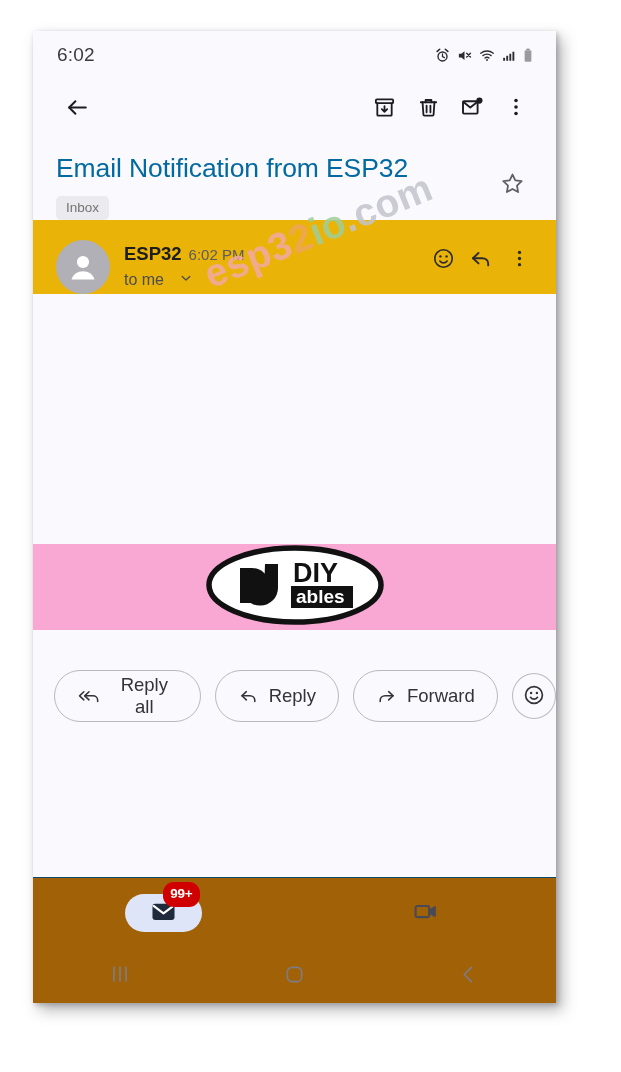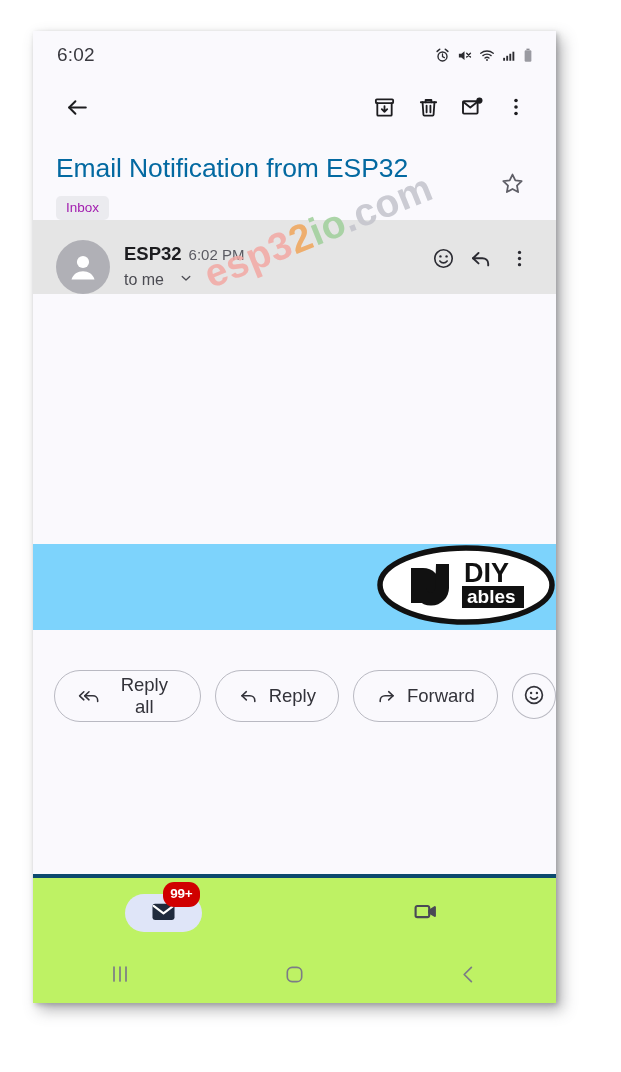--- a/index.html
+++ b/index.html
@@ -80,37 +80,37 @@
     color: #0369a1;
     font-weight: 400;
     letter-spacing: -0.1px;
   }
   .chip {
     display: inline-block;
     margin-top: 11px;
     padding: 4px 10px 5px;
     border-radius: 5px;
     background: #ebebef;
-    color: #a21caf;
+    color: #737373;
     font-size: 13.5px;
     line-height: 15px;
   }
   .star-btn {
     width: 44px; height: 44px;
     margin-top: 12px;
     display: flex; align-items: center; justify-content: center;
     border: none; background: transparent; cursor: pointer;
   }
 
   
   .sender-row {
     display: flex;
     align-items: flex-start;
     padding: 20px 18px 0 23px;
-    background: #e5e5e5;
+    background: #eab308;
   }
   .avatar {
     width: 54px; height: 54px;
     border-radius: 50%;
     background: #b0b0b6;
     flex: none;
     display: flex; align-items: center; justify-content: center;
   }
   .sender-info {
     flex: 1;
@@ -180,23 +180,23 @@
     opacity: .85;
   }
   .wm1 { color: #f2a9a4; }
   .wm2 { color: #f0a55a; }
   .wm3 { color: #9fcf9a; }
   .wm4 { color: #c3c4cc; }
 
   
   .logo-wrap {
     display: flex;
-    justify-content: flex-end;
+    justify-content: center;
     margin-top: 218px;
-    background: #7dd3fc;
+    background: #f9a8d4;
   }
 
   
   .actions {
     display: flex;
     align-items: center;
     gap: 14px;
     padding: 40px 0 0 21px;
     background: #faf9fd;
   }
@@ -224,22 +224,22 @@
     cursor: pointer;
   }
 
   .body-filler { background: #faf9fd; }
 
   
   .bottom-nav {
     position: absolute;
     left: 0; bottom: 0;
     width: 523px;
-    background: #bef264;
-    border-top: 4px solid #0c4a6e;
+    background: #a16207;
+    border-top: 1px solid #0c4a6e;
   }
   .tabs {
     height: 70px;
     display: flex;
     align-items: center;
   }
   .tab {
     flex: 1;
     display: flex;
     align-items: center;

